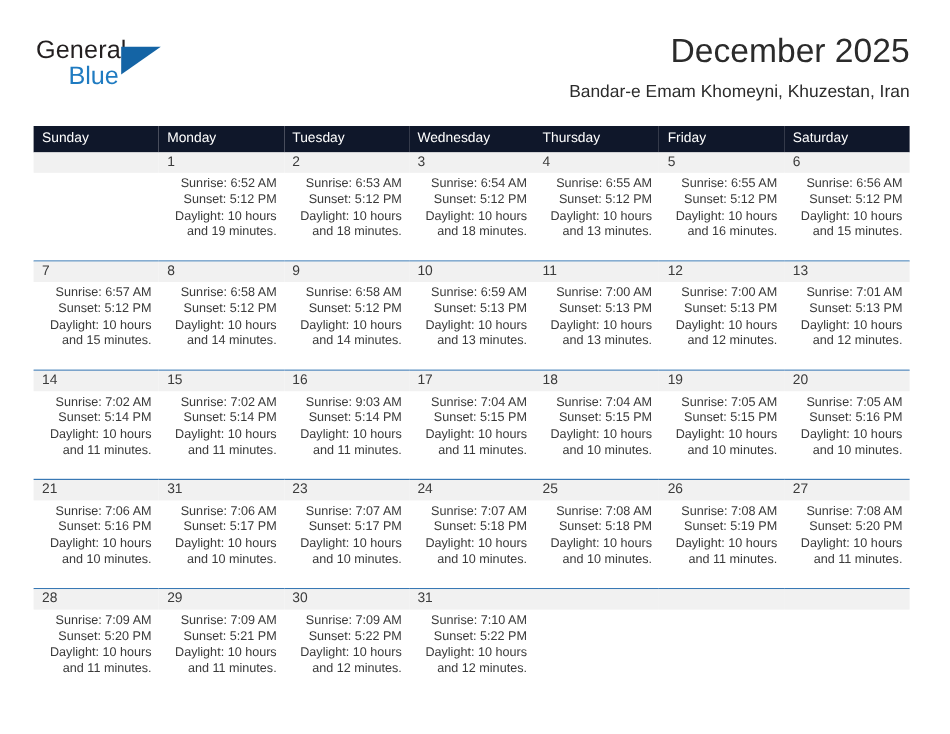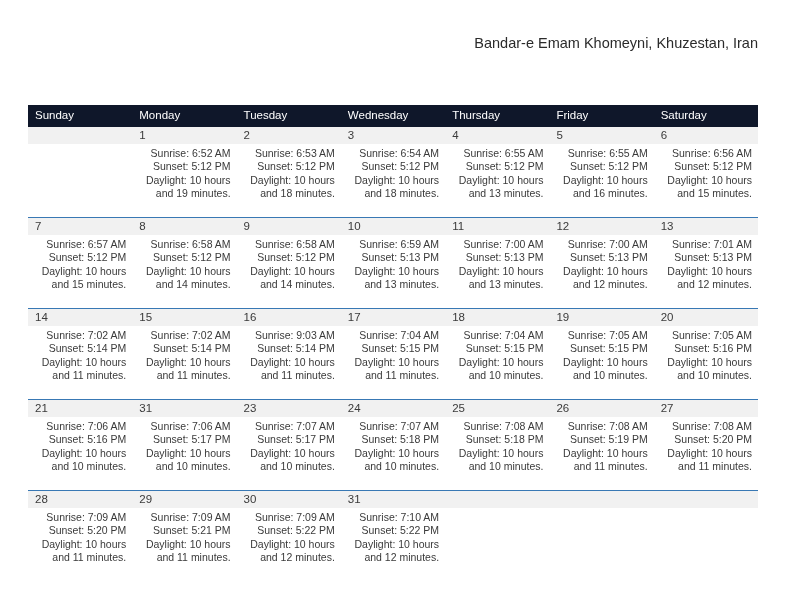--- a/index.html
+++ b/index.html
@@ -143,22 +143,28 @@
   }
   .cell-blank .dayinfo { visibility: hidden; }
 </style>
 </head>
 <body>
 
 <div class="page">
 
   <div class="header">
 
+    <div class="brand">
+      <span class="brand-general">General</span>
+      <span class="brand-triangle"></span>
+      <span class="brand-blue">Blue</span>
+    </div>
 
     <div class="title-block">
+      <div class="cal-title">December 2025</div>
       <div class="cal-subtitle">Bandar-e Emam Khomeyni, Khuzestan, Iran</div>
     </div>
 
   </div>
 
   <table class="calendar">
     <thead>
       <tr id="weekday-header-row">
           <th>Sunday</th>
           <th>Monday</th>

